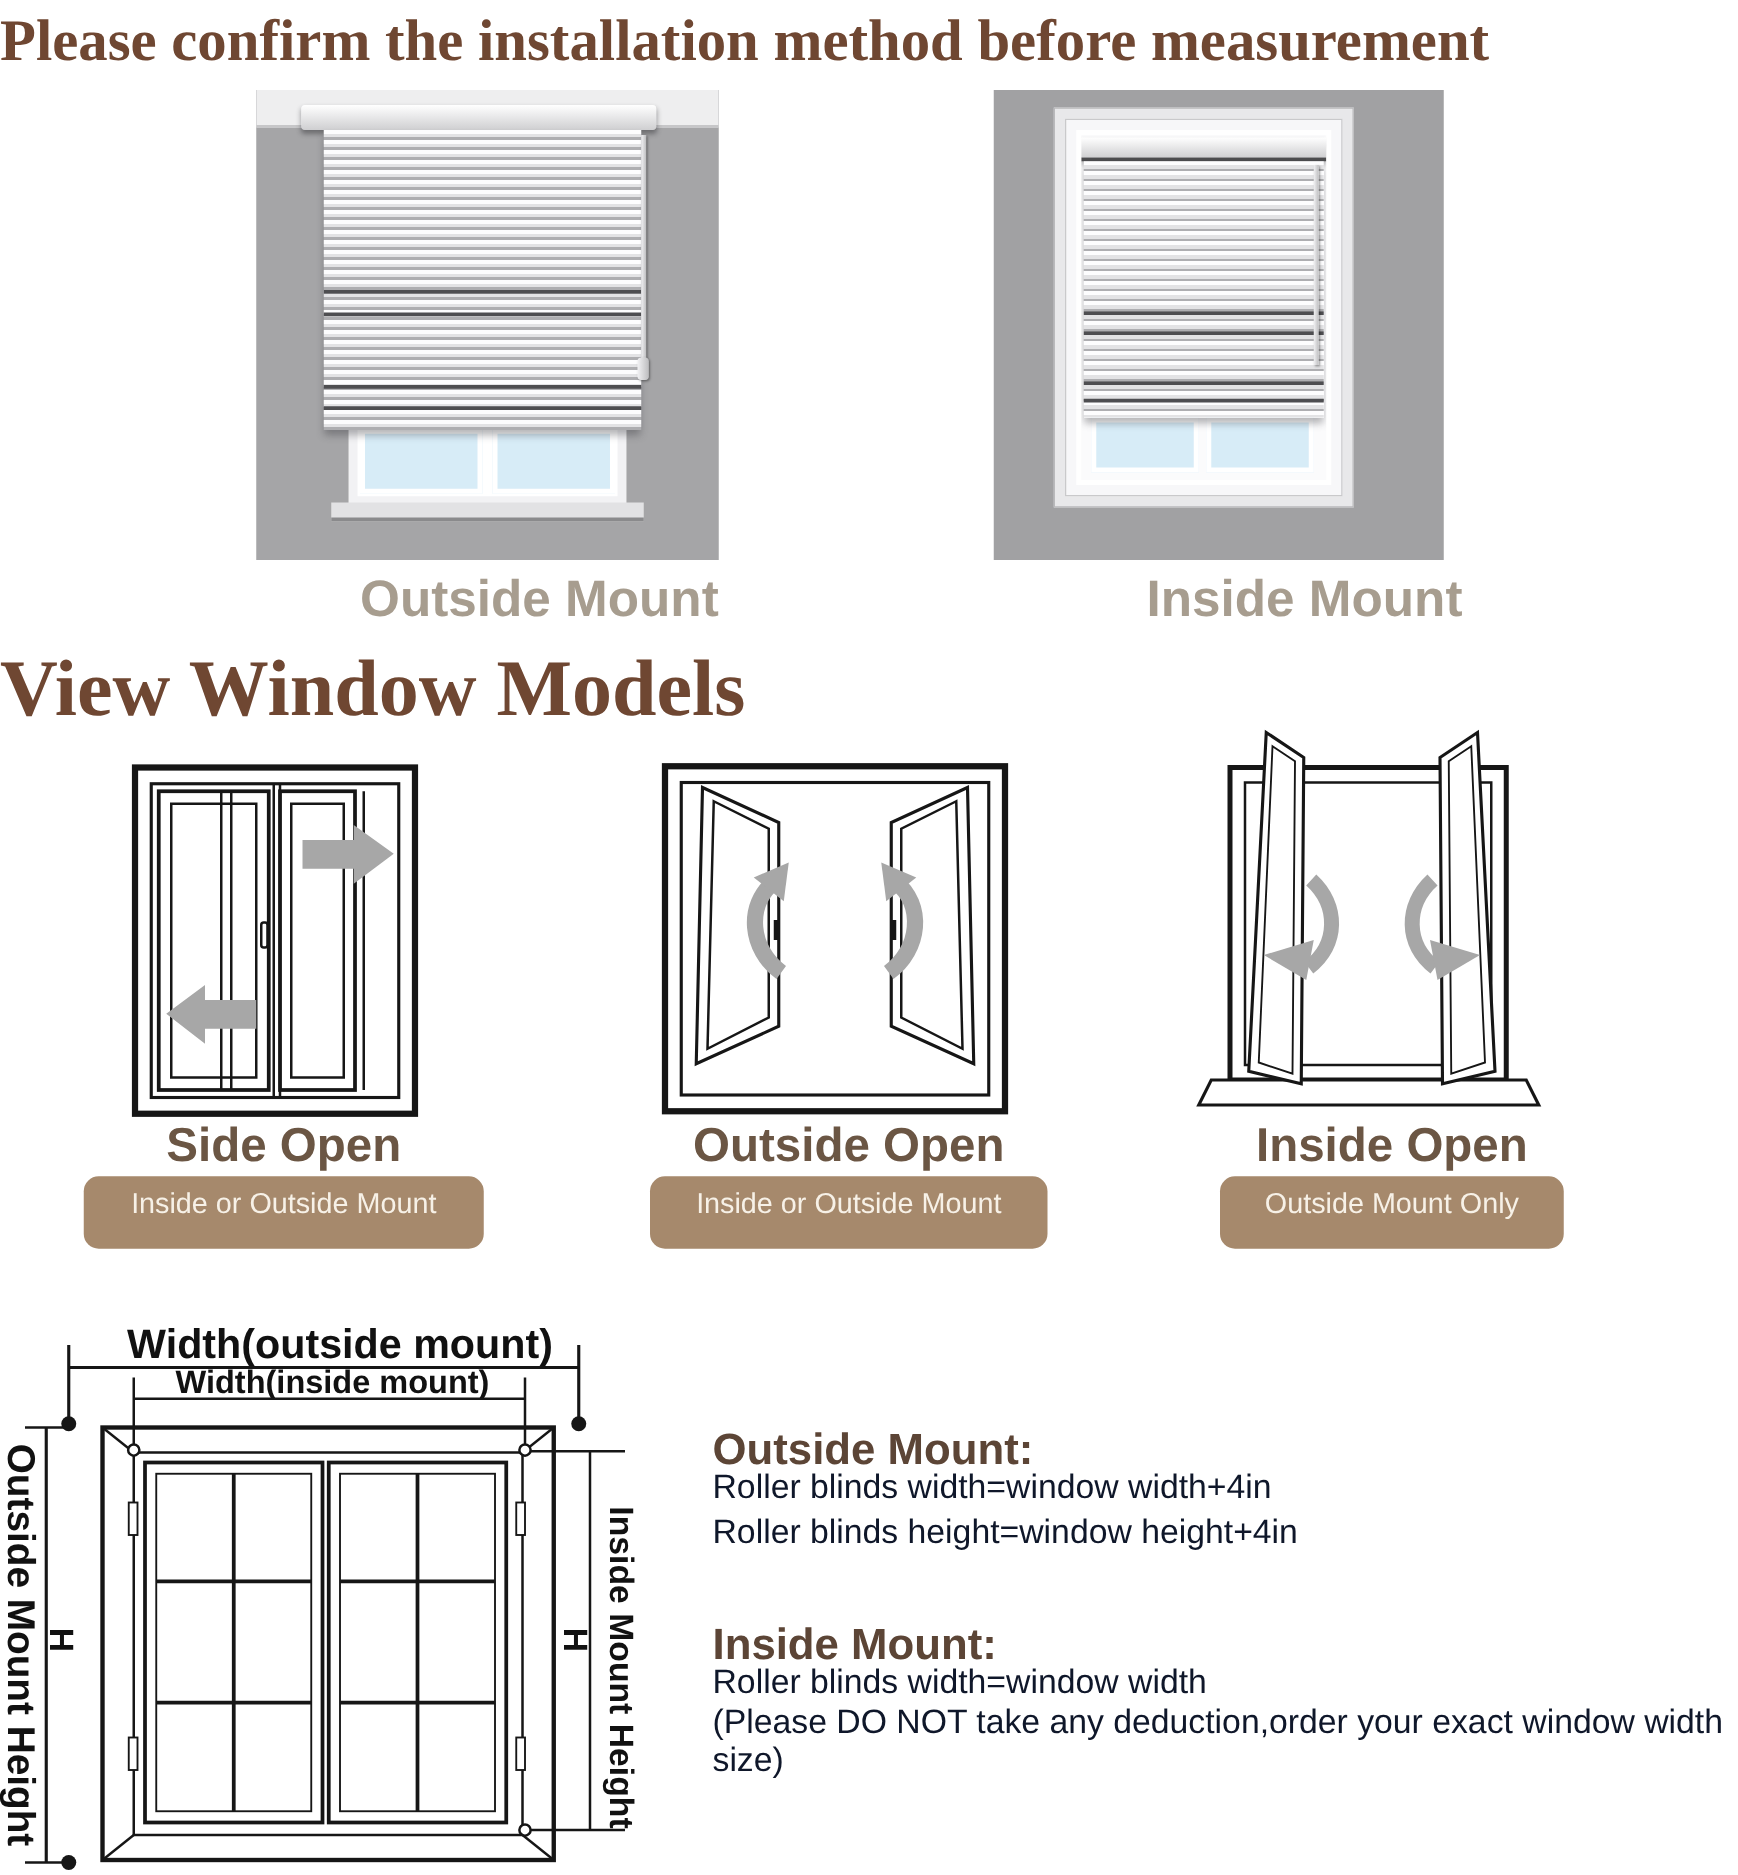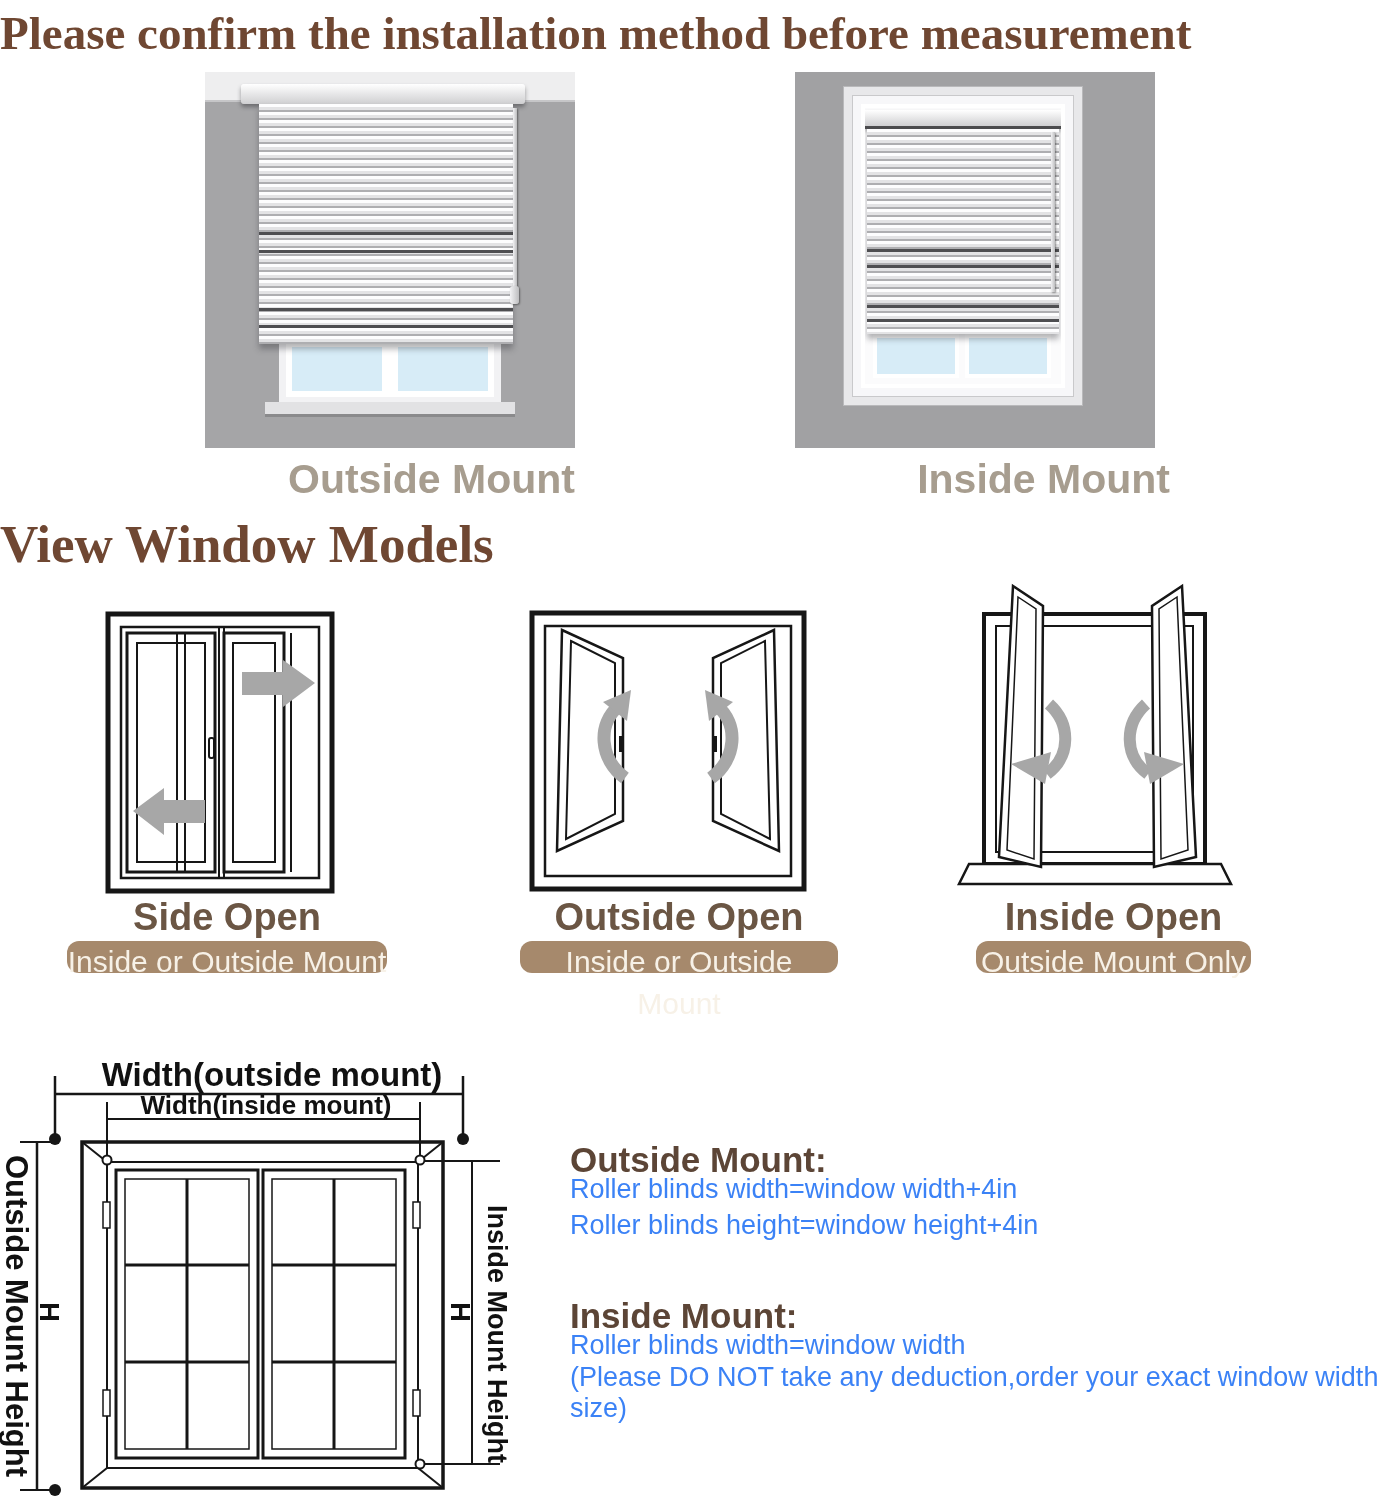--- a/index.html
+++ b/index.html
@@ -3,37 +3,37 @@
 <meta charset="utf-8">
 <style>
   html,body{margin:0;padding:0;background:#ffffff;}
   #canvas{position:relative;width:1390px;height:1500px;background:#ffffff;overflow:hidden;
           font-family:"Liberation Sans","DejaVu Sans",sans-serif;}
   .abs{position:absolute;}
   .serif-title{font-family:"Liberation Serif","DejaVu Serif",serif;font-weight:bold;color:#6f4732;
                text-align:left;width:100%;left:0;}
   .caption{font-weight:bold;font-size:41px;color:#a79d8f;text-align:right;}
   .model-label{font-weight:bold;font-size:38px;color:#6b5644;text-align:center;}
-  .badge{background:#a6896c;color:#f7f1e7;font-size:30px;text-align:center;
-         height:32px;line-height:42px;border-radius:12px;}
+  .badge{background:#a6896c;color:#f7f1e7;font-size:23px;text-align:center;
+         height:58px;line-height:42px;border-radius:12px;}
   
   .photo{background:#a5a5a7;overflow:hidden;}
   .ceiling{left:0;top:0;width:100%;height:28px;background:#eeeeef;border-bottom:2px solid #c6c6c8;}
   .headrail{background:linear-gradient(#ffffff,#cfcfd1);box-shadow:0 3px 4px rgba(40,40,45,.45);}
   .slats{background:repeating-linear-gradient(180deg,#fdfdfe 0 3px,#e3e3e5 3px 6px,#aeaeb1 6px 8px);
          box-shadow:0 5px 6px rgba(40,40,45,.35);}
   .gap{position:absolute;left:0;width:100%;height:3px;background:#4e4e51;}
   .glass{background:#d7ecf7;}
   .wand{background:linear-gradient(90deg,#f2f2f4,#bdbdbf);box-shadow:1px 1px 2px rgba(0,0,0,.4);}
   
   .trim1{background:#e8e8ea;border:1px solid #b9b9bb;}
   .trim2{background:#f7f7f9;border:1px solid #c9c9cb;}
   .trim3{background:#ffffff;}
   .instr-head{font-weight:bold;font-size:35px;color:#5c4536;margin-top:16px;}
-  .instr-line{font-size:27px;color:#3b82f6;}
+  .instr-line{font-size:27px;color:#0f172a;}
   svg text{font-family:"Liberation Sans","DejaVu Sans",sans-serif;fill:#111111;}
 </style>
 </head>
 <body>
 
 <div id="canvas">
 
   <div class="abs serif-title" style="top:6px;font-size:47px;">Please confirm the installation method before measurement</div>
 
   <div class="abs photo" style="left:205px;top:72px;width:370px;height:376px;">
@@ -70,21 +70,21 @@
         <div class="gap" style="top:120px;"></div>
         <div class="gap" style="top:136px;"></div>
         <div class="gap" style="top:176px;"></div>
         <div class="gap" style="top:190px;"></div>
       </div>
       <div class="abs wand" style="left:186px;top:24px;width:4px;height:160px;"></div>
     </div>
   </div>
   <div class="abs caption" style="left:780px;top:456px;width:390px;">Inside Mount</div>
 
-  <div class="abs serif-title" style="top:514px;font-size:53px;">View Window Models</div>
+  <div class="abs serif-title" style="top:514px;font-size:64px;">View Window Models</div>
 
   <svg class="abs" style="left:105px;top:610px;" width="230" height="285" viewBox="0 0 230 285">
     <g fill="none" stroke="#161616">
       <rect x="3" y="4" width="224" height="277" stroke-width="5"></rect>
       <rect x="16" y="17" width="198" height="251" stroke-width="2.5"></rect>
       <rect x="22" y="23" width="88" height="239" stroke-width="3"></rect>
       <rect x="32" y="33" width="68" height="219" stroke-width="2"></rect>
       <line x1="72" y1="23" x2="72" y2="262" stroke-width="2"></line>
       <line x1="80" y1="23" x2="80" y2="262" stroke-width="2"></line>
       <rect x="104" y="128" width="5" height="20" rx="2" stroke-width="2"></rect>

